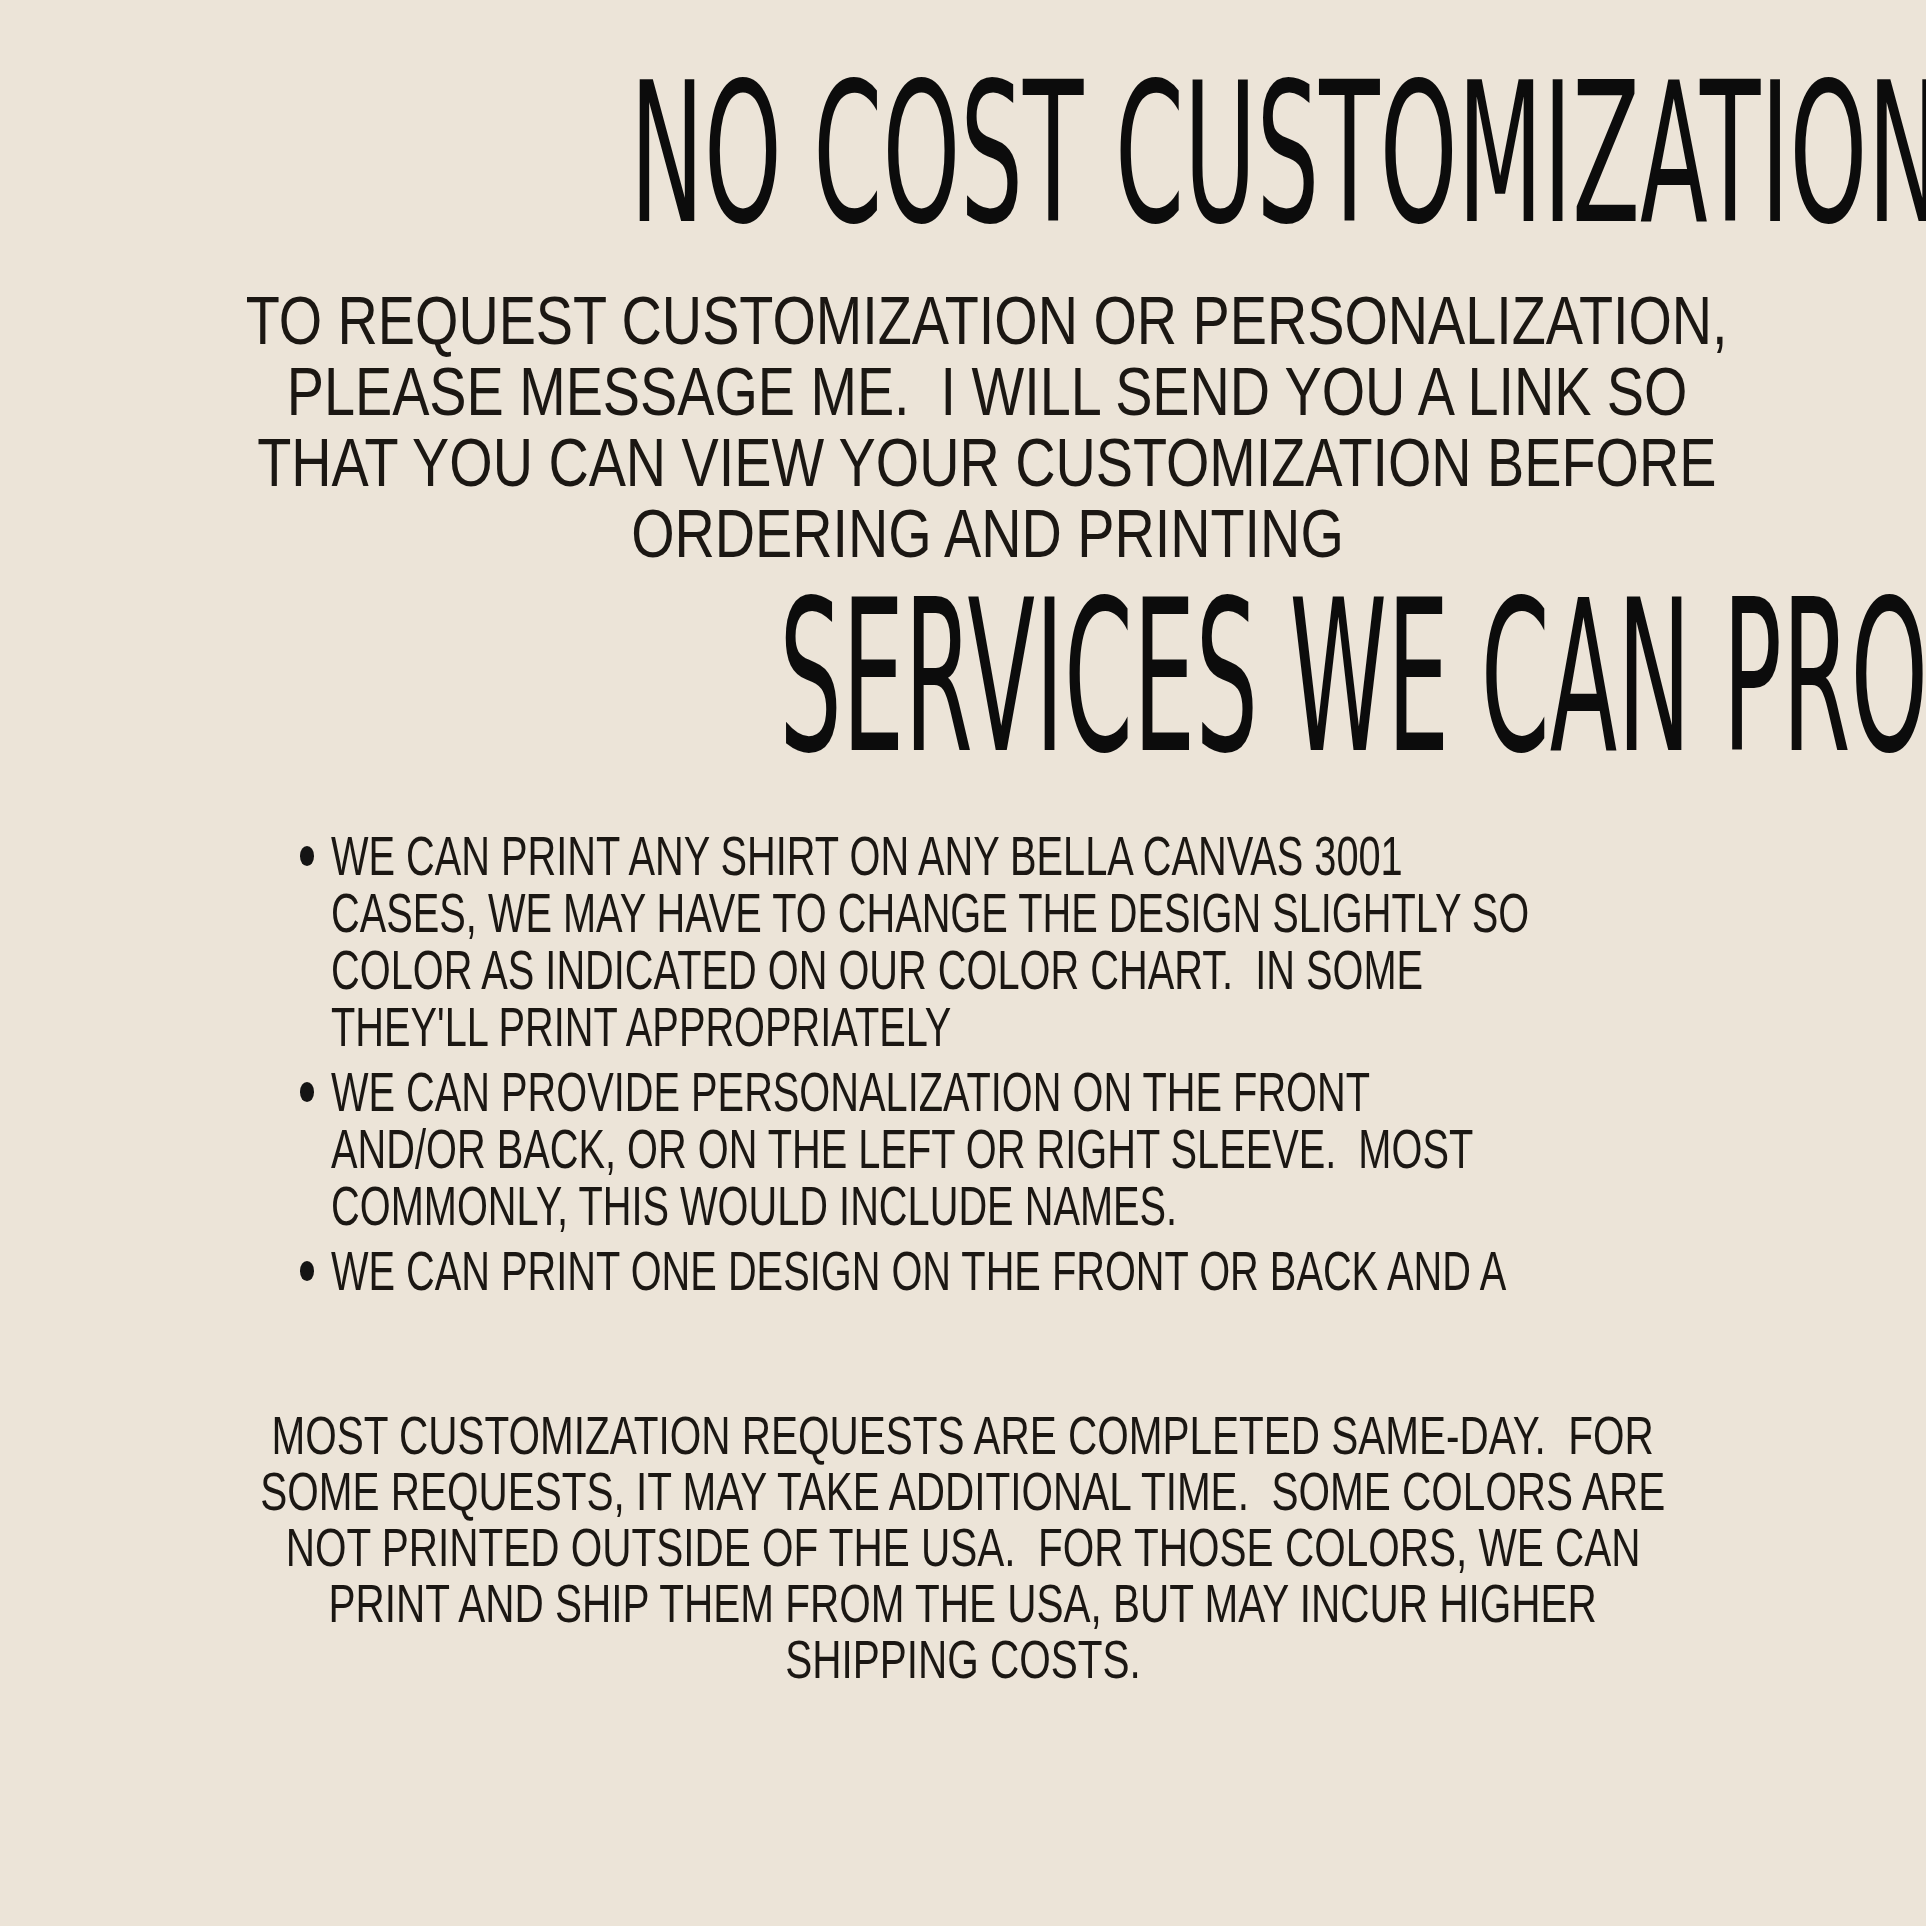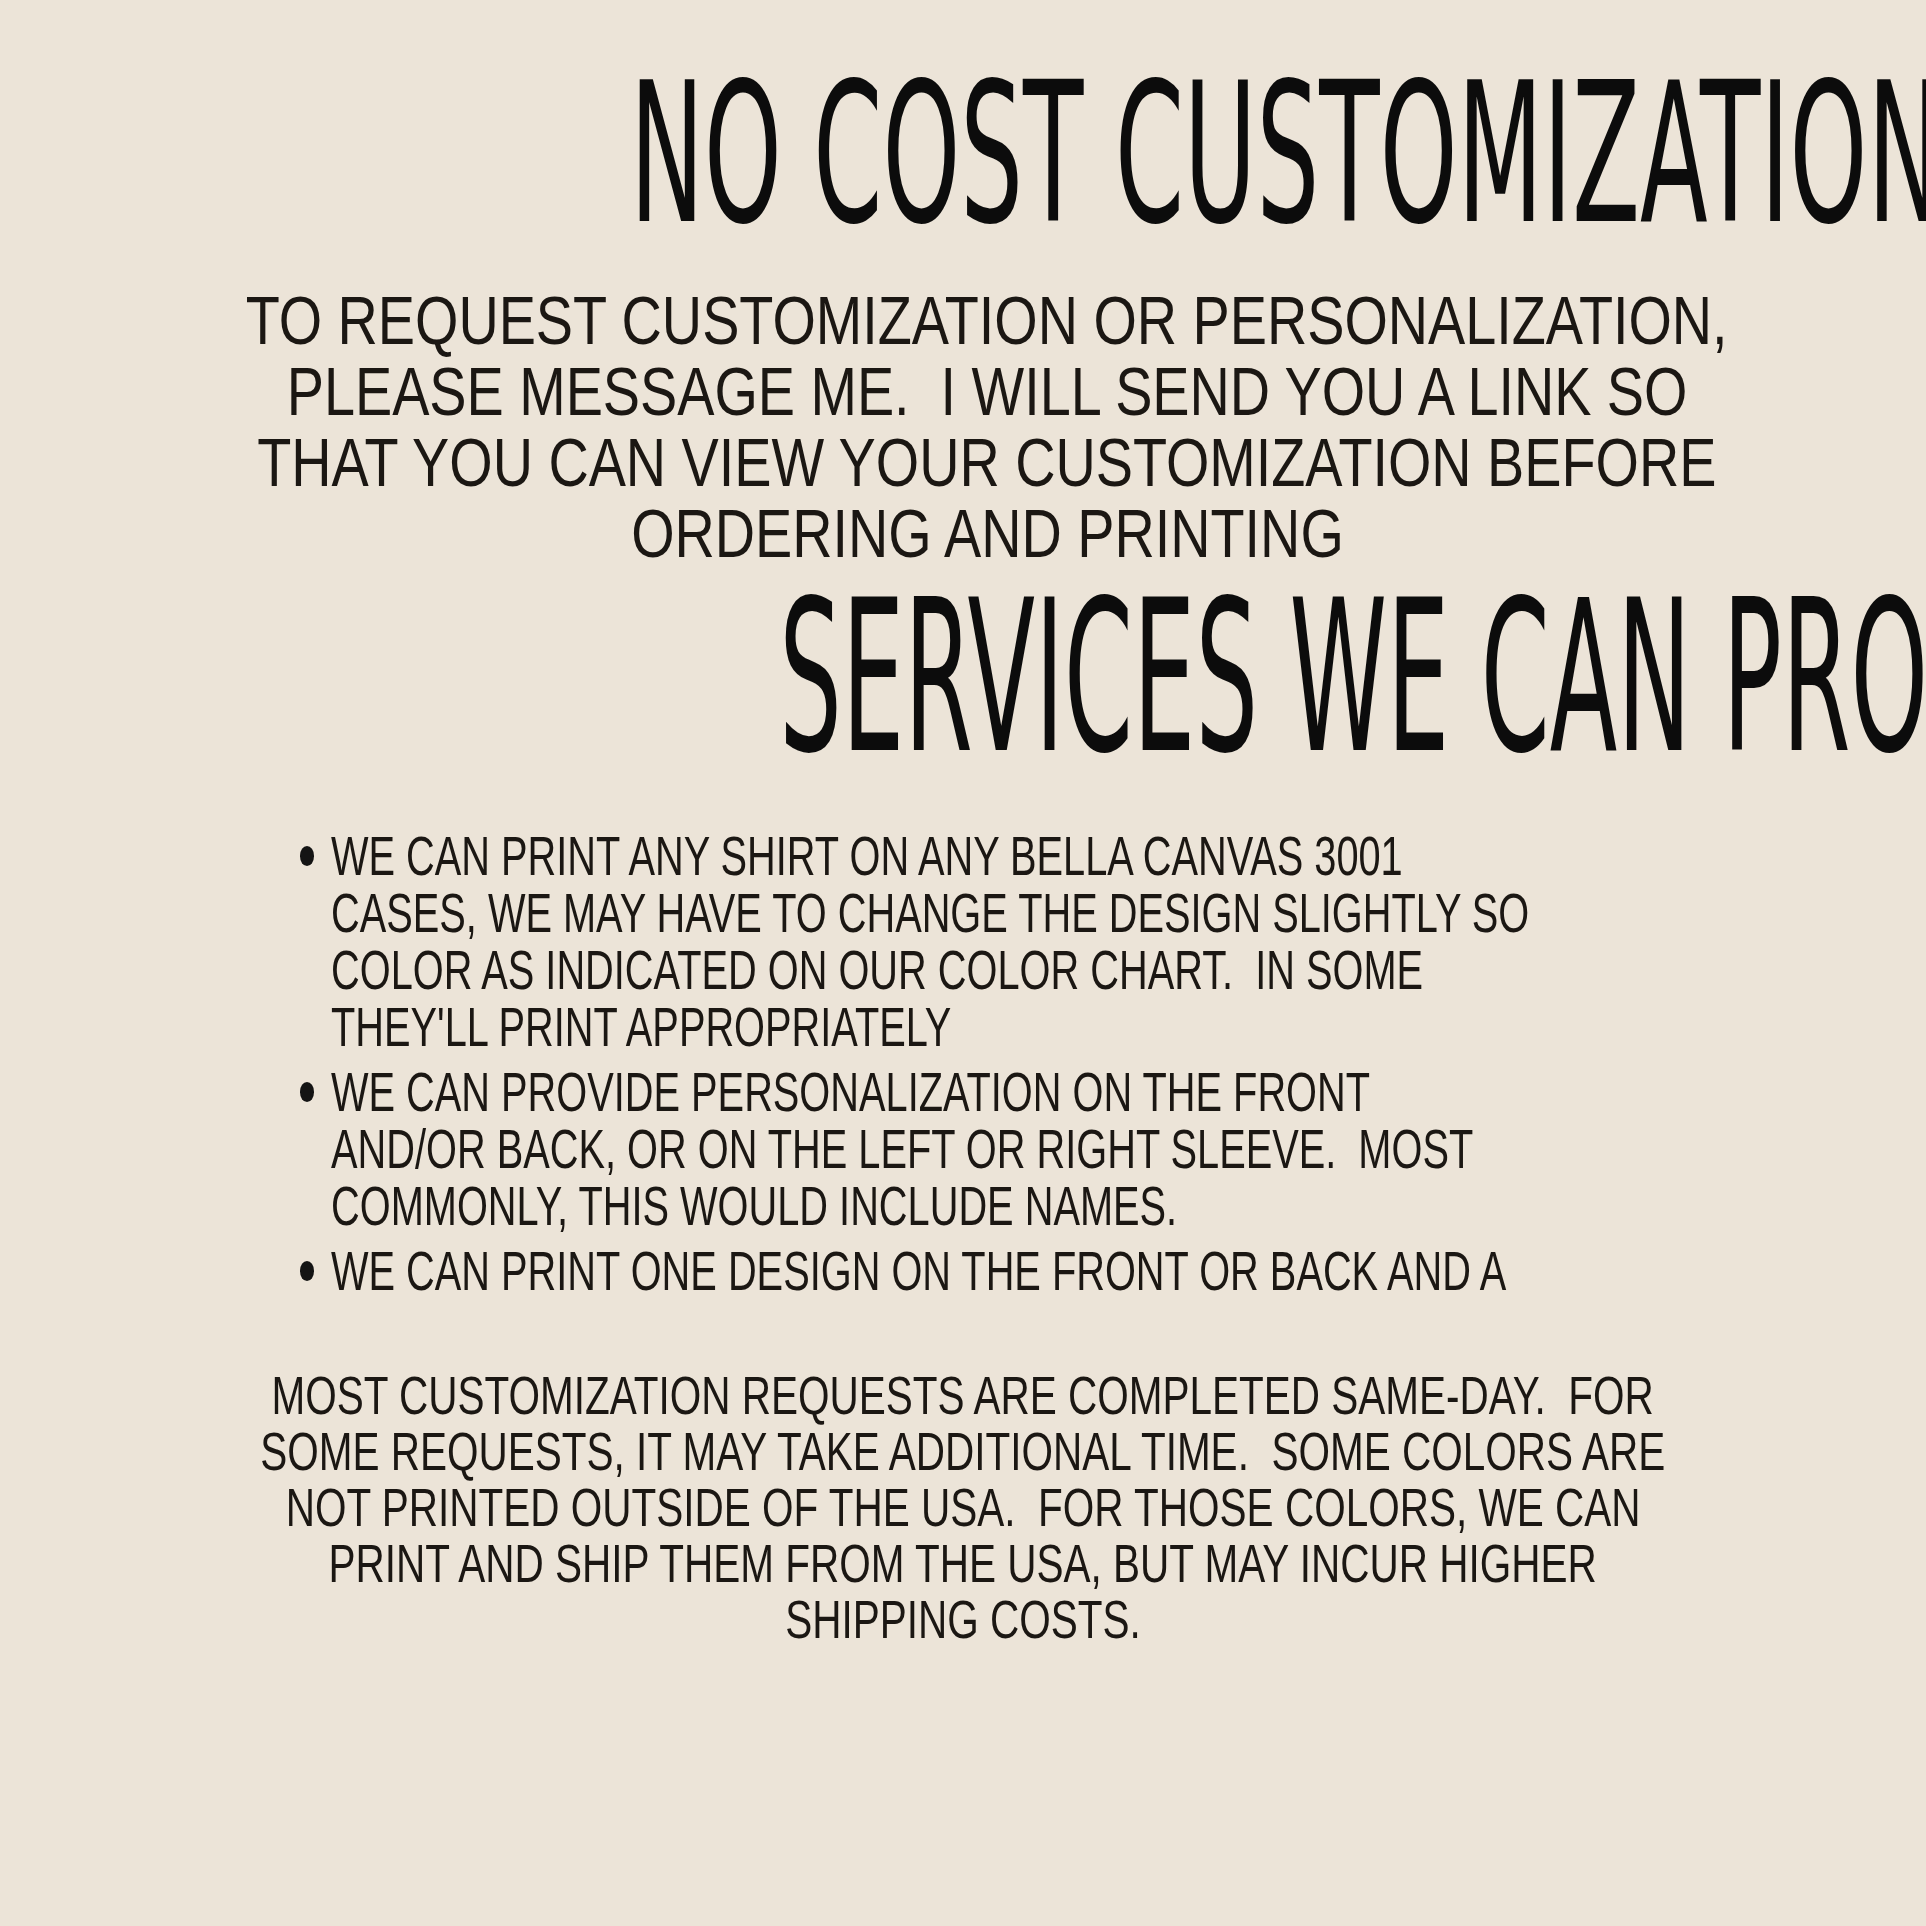--- a/index.html
+++ b/index.html
@@ -71,21 +71,21 @@
     background: #141414;
     margin: 18.5px 17px 0 0;
   }
   .blines { min-width: 0; }
   .blines .squeeze {
     transform: scaleX(0.71);
     transform-origin: left center;
   }
 
   .footer {
-    margin-top: 68px;
+    margin-top: 108px;
     font-size: 54px;
     line-height: 56px;
     color: #1b1713;
   }
   .footer .squeeze { transform: scaleX(0.75); }
 </style>
 </head>
 <body>
 
 <div class="canvas">

